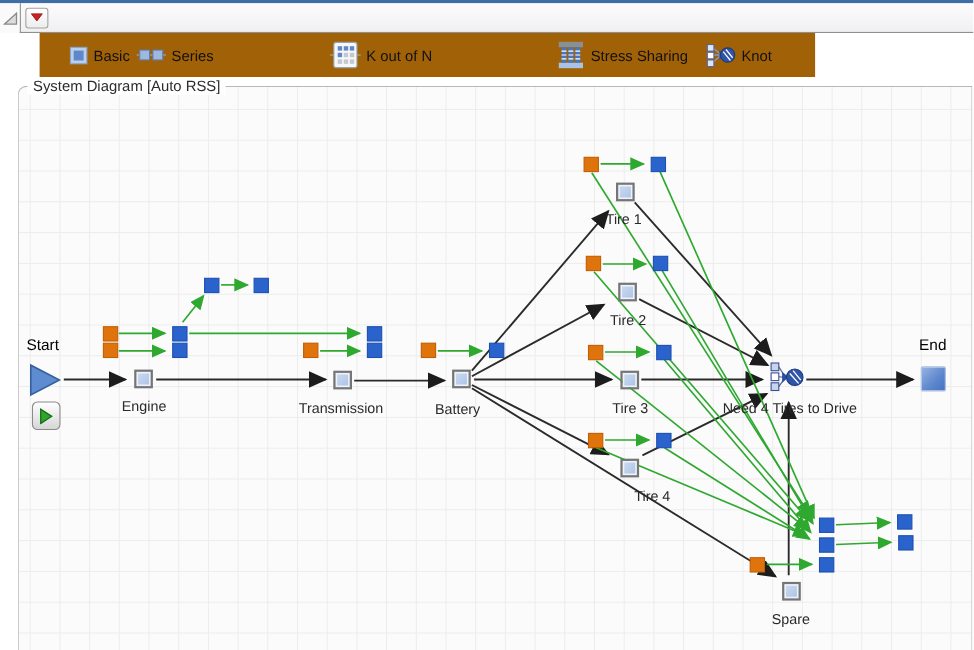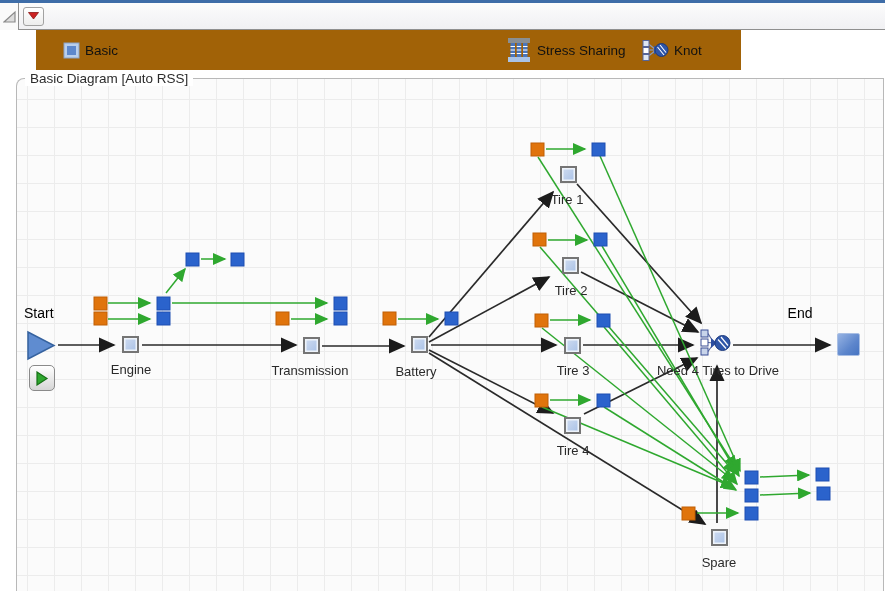--- a/index.html
+++ b/index.html
@@ -77,22 +77,46 @@
   <div class="toolbar">
 
     <div class="tb-item" style="left:27px">
       <svg width="17" height="17">
         <rect x="1" y="1" width="15" height="15" fill="#b9cfec" stroke="#8aa2c6"></rect>
         <rect x="4" y="4" width="9" height="9" fill="#5d88cc"></rect>
       </svg>
       <span>Basic</span>
     </div>
 
-
-
+    <div class="tb-item" style="left:88px">
+      <svg width="27" height="18">
+        <line x1="0" y1="9" x2="27" y2="9" stroke="#9a9a9a" stroke-width="1.4"></line>
+        <rect x="3" y="4.5" width="9" height="9" fill="#9db9e0" stroke="#5f7cab"></rect>
+        <rect x="15" y="4.5" width="9" height="9" fill="#9db9e0" stroke="#5f7cab"></rect>
+      </svg>
+      <span>Series</span>
+    </div>
+
+
+    <div class="tb-item" style="left:264px">
+      <svg width="28" height="26">
+        <line x1="0" y1="13" x2="28" y2="13" stroke="#9a9a9a" stroke-width="1.4"></line>
+        <rect x="3.5" y="1.5" width="21" height="23" rx="2" fill="#f6f7f9" stroke="#98a2ac"></rect>
+        <rect x="7" y="5" width="4" height="4" fill="#5d88cc"></rect>
+          <rect x="12.5" y="5" width="4" height="4" fill="#5d88cc"></rect>
+          <rect x="18" y="5" width="4" height="4" fill="#5d88cc"></rect>
+        <rect x="7" y="11" width="4" height="4" fill="#5d88cc"></rect>
+          <rect x="12.5" y="11" width="4" height="4" fill="#c2c8ce"></rect>
+          <rect x="18" y="11" width="4" height="4" fill="#c2c8ce"></rect>
+        <rect x="7" y="17" width="4" height="4" fill="#c2c8ce"></rect>
+          <rect x="12.5" y="17" width="4" height="4" fill="#c2c8ce"></rect>
+          <rect x="18" y="17" width="4" height="4" fill="#c2c8ce"></rect>
+      </svg>
+      <span>K out of N</span>
+    </div>
 
 
     <div class="tb-item" style="left:470px">
       <svg width="26" height="28">
         <rect x="2" y="2" width="22" height="5" fill="#8a8f94"></rect>
         <rect x="2" y="21" width="22" height="5" fill="#a9c3e6"></rect>
         <g fill="#4a76bc">
           <rect x="4.5" y="7" width="4.5" height="14"></rect>
             <rect x="10.75" y="7" width="4.5" height="14"></rect>
             <rect x="17" y="7" width="4.5" height="14"></rect>
@@ -122,21 +146,21 @@
         <rect x="2" y="16.5" width="6" height="6" fill="#dfe6f2" stroke="#56659a"></rect>
         <polygon points="13,7.5 13,16.5 19,12" fill="#2e55a8"></polygon>
         <circle cx="20.5" cy="12" r="6.5" fill="#2e55a8" stroke="#1d3a7c"></circle>
         <line x1="16.5" y1="9" x2="23" y2="17" stroke="#fff" stroke-width="1.1"></line>
         <line x1="19" y1="7" x2="25" y2="14.5" stroke="#fff" stroke-width="1.1"></line>
       </svg>
       <span>Knot</span>
     </div>
   </div>
 
-  <span class="group-label">Basic Diagram [Auto RSS]</span>
+  <span class="group-label">System Diagram [Auto RSS]</span>
   <div class="groupbox"></div>
 
   <svg class="wires">
     <defs>
       <marker id="mb" markerWidth="11" markerHeight="9" refX="9" refY="4.5" orient="auto">
         <path d="M0,0 L10,4.5 L0,9 z" fill="#1c1c1c"></path>
       </marker>
       <marker id="mg" markerWidth="10" markerHeight="8" refX="8" refY="4" orient="auto">
         <path d="M0,0 L9,4 L0,8 z" fill="#2FA82F"></path>
       </marker>
@@ -242,24 +266,24 @@
 
   <div class="play-btn">
     <svg width="14" height="15">
       <polygon points="2,1 2,14 12,7.5" fill="#2EA62E" stroke="#157015" stroke-width="1.2"></polygon>
     </svg>
   </div>
 
   <div class="end-node"></div>
 
   <span class="blabel" style="left:24px;  top:305px">Start</span>
-  <span class="blabel center" style="left:800px; top:305px">End</span>
+  <span class="blabel center" style="left:848px; top:305px">End</span>
   <span class="nlabel" style="left:131px; top:362px">Engine</span>
   <span class="nlabel" style="left:310px; top:363px">Transmission</span>
   <span class="nlabel" style="left:416px; top:364px">Battery</span>
   <span class="nlabel" style="left:567px; top:192px">Tire 1</span>
   <span class="nlabel" style="left:571px; top:283px">Tire 2</span>
   <span class="nlabel" style="left:573px; top:363px">Tire 3</span>
-  <span class="nlabel" style="left:573px; top:443px">Tire 4</span>
+  <span class="nlabel" style="left:593px; top:443px">Tire 4</span>
   <span class="nlabel" style="left:718px; top:363px">Need 4 Tires to Drive</span>
   <span class="nlabel" style="left:719px; top:555px">Spare</span>
 
 </div>
 
 </body></html>

